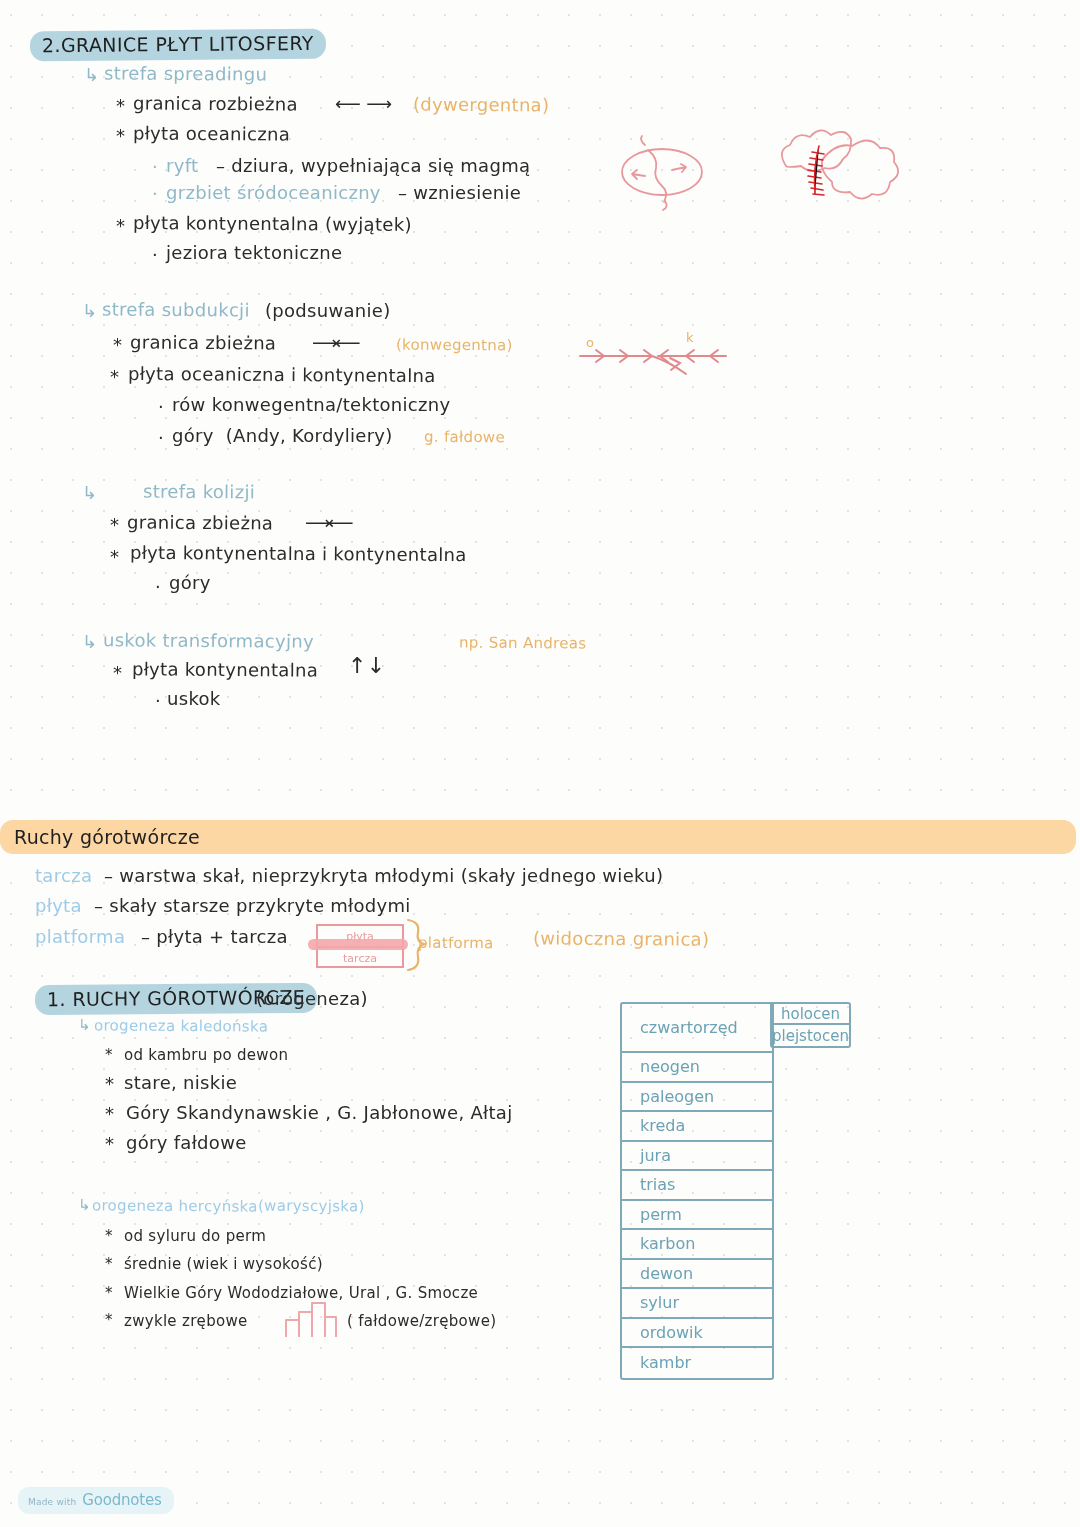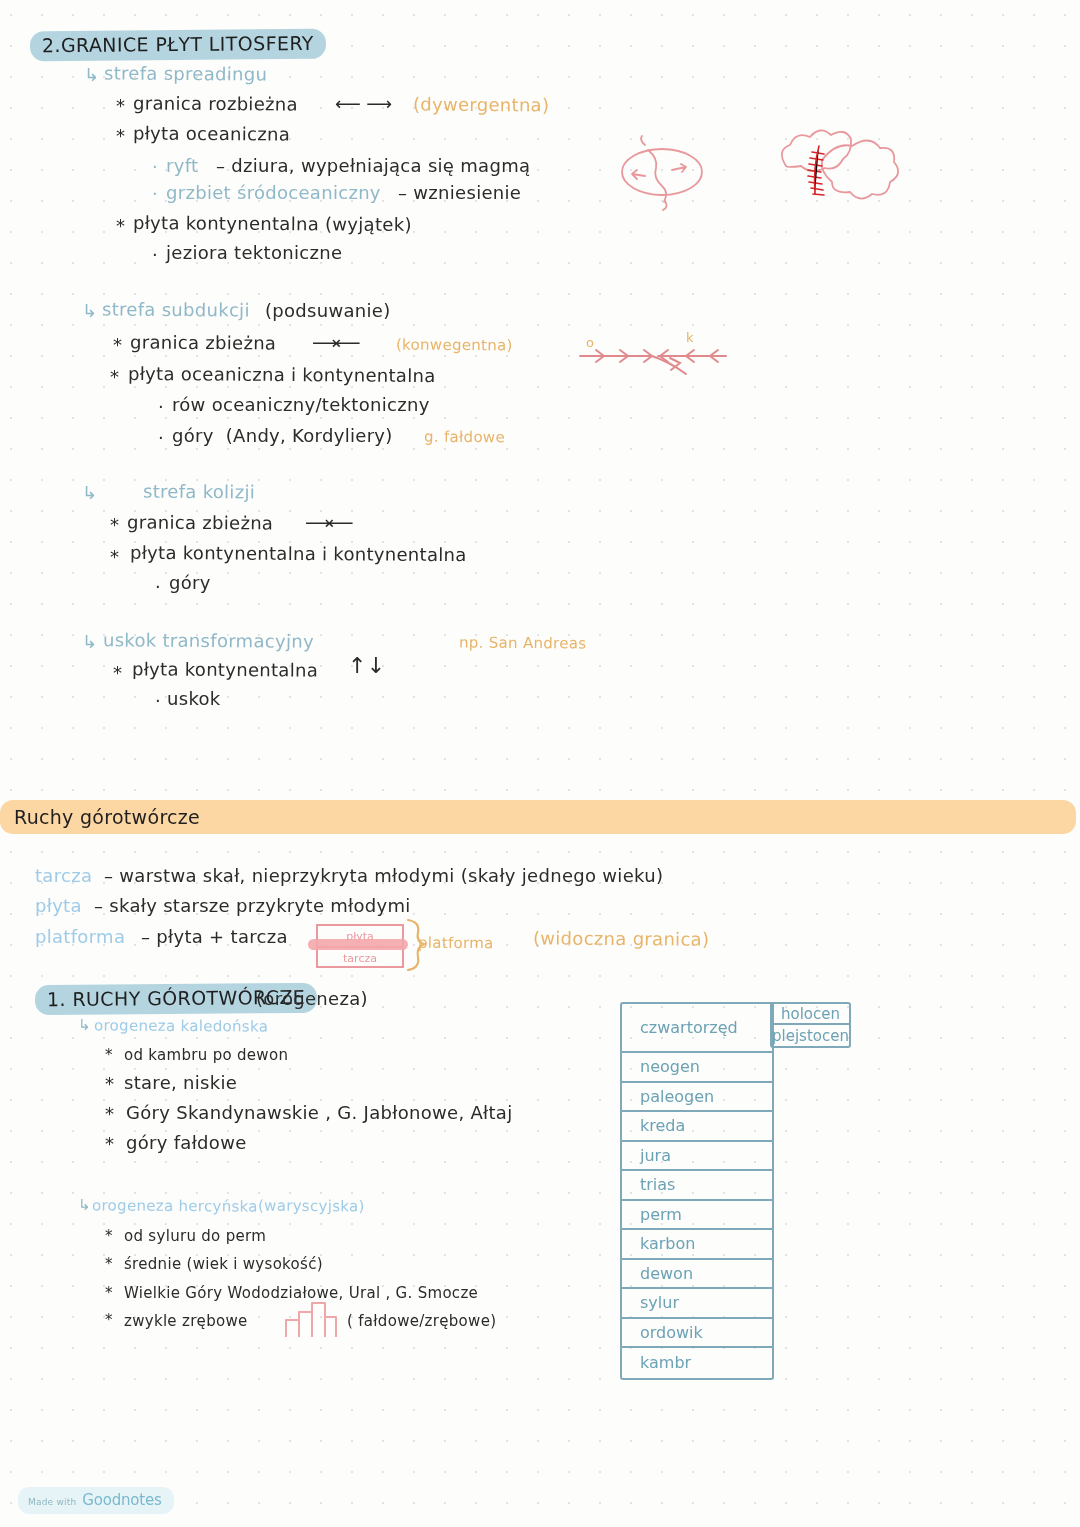--- a/index.html
+++ b/index.html
@@ -59,20 +59,21 @@
   .banner-orange {
     position: absolute;
     background: #fcd7a4;
     border-radius: 13px;
     color: #1f1f1f;
     font-size: 19px;
     display: flex;
     align-items: center;
     padding-left: 14px;
     letter-spacing: .3px;
+    margin-top: 20px;
   }
 
   
   #geo-table {
     position: absolute;
     left: 620px;
     top: 1002px;
     width: 150px;
     border: 2px solid #7fa9b8;
     border-radius: 3px;
@@ -207,21 +208,21 @@
 
 <div class="hw sz-body ink-dark" style="left:113px; top:334px;">*</div>
 <div class="hw sz-body ink-dark tilt-b" style="left:130px; top:332px;">granica zbieżna</div>
 <div class="hw sz-body ink-dark" style="left:312px; top:332px; letter-spacing:-3px;">⟶⟵</div>
 <div class="hw sz-small ink-orange tilt-b" style="left:396px; top:336px;">(konwegentna)</div>
 
 <div class="hw sz-body ink-dark" style="left:110px; top:366px;">*</div>
 <div class="hw sz-body ink-dark tilt-b" style="left:128px; top:364px;">płyta oceaniczna i kontynentalna</div>
 
 <div class="hw sz-body ink-dark" style="left:158px; top:396px;">·</div>
-<div class="hw sz-body ink-dark" style="left:172px; top:394px;">rów oceaniczny/tektoniczny</div>
+<div class="hw sz-body ink-dark" style="left:172px; top:394px;">rów konwegentna/tektoniczny</div>
 
 <div class="hw sz-body ink-dark" style="left:158px; top:427px;">·</div>
 <div class="hw sz-body ink-dark" style="left:172px; top:425px;">góry  (Andy, Kordyliery)</div>
 <div class="hw sz-small ink-orange tilt-b" style="left:424px; top:428px;">g. fałdowe</div>
 
 <svg class="layer">
   <g stroke="#e08a8e" stroke-width="2" fill="none" stroke-linecap="round">
     <path d="M580 356 L652 356"></path>
     <path d="M596 350 l8 6 l-8 6 M620 350 l8 6 l-8 6 M644 350 l8 6 l-8 6"></path>
     <path d="M652 356 q18 6 34 18"></path>

